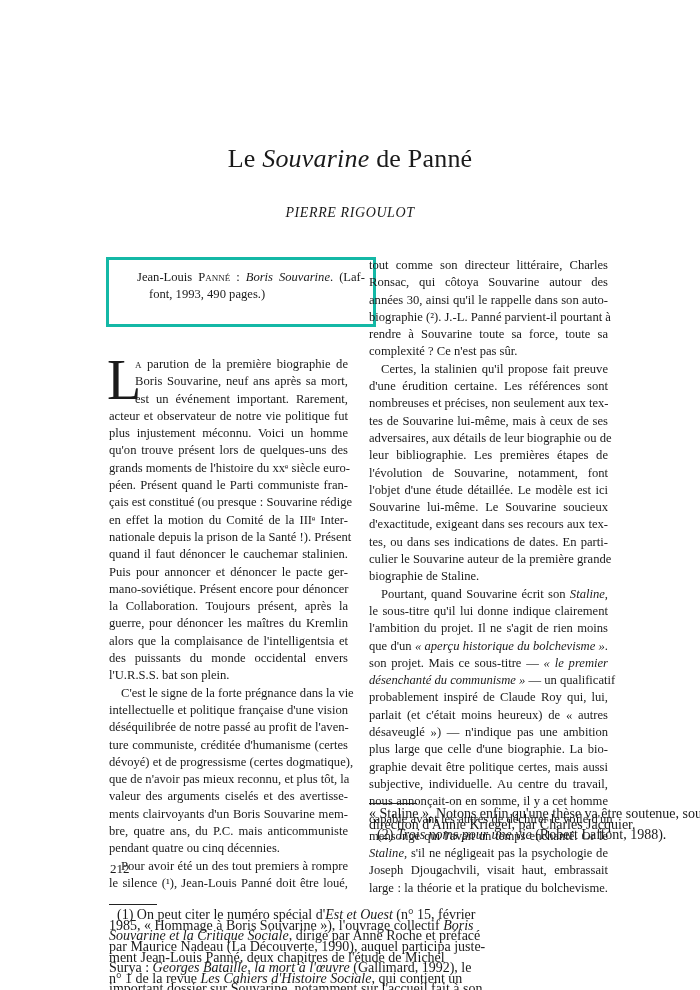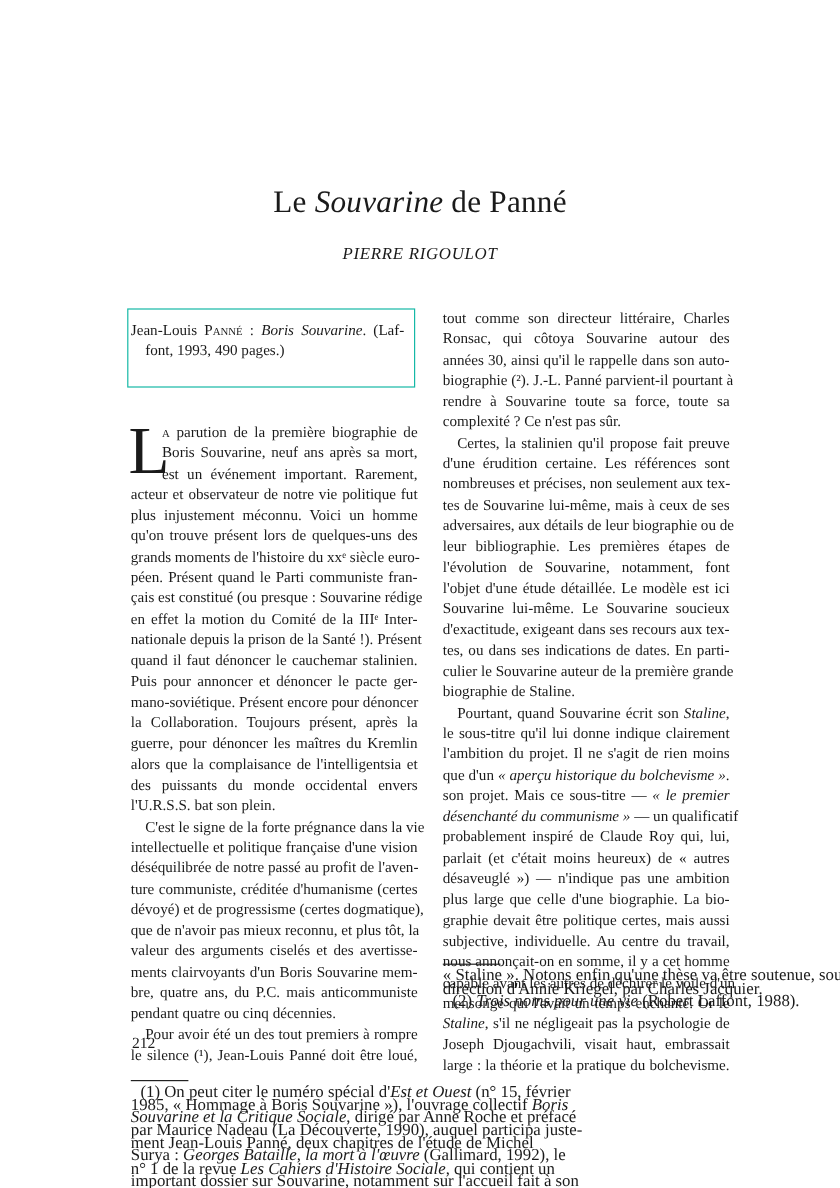--- a/index.html
+++ b/index.html
@@ -2,33 +2,33 @@
 <html><head>
 <meta charset="utf-8">
 <style>
   html, body { margin: 0; padding: 0; background: #ffffff; }
   body {
     width: 700px; height: 990px; position: relative; overflow: hidden;
     font-family: "Liberation Serif", "DejaVu Serif", serif;
     color: #1a1a1a;
   }
   .title {
-    position: absolute; top: 154px; left: 0; width: 700px; text-align: center;
+    position: absolute; top: 144px; left: 0; width: 700px; text-align: center;
     font-size: 26px; letter-spacing: 0.2px; line-height: 30px;
   }
   .title i { font-style: italic; }
   .author {
     position: absolute; top: 205px; left: 0; width: 700px; text-align: center;
     font-size: 14px; font-style: italic; letter-spacing: 0.6px;
   }
   .col { position: absolute; width: 239px; font-size: 12.6px; line-height: 17.3px; }
   .col-left { left: 109px; top: 257px; }
   .col-right { left: 369px; top: 257px; }
   .ref-box {
-    border: 1px solid #14b8a6; padding: 9px 8px 11px 2px; height: 44px;
+    border: 3px solid #14b8a6; padding: 9px 8px 11px 28px; height: 44px;
     font-size: 12.6px; line-height: 17.3px; margin-left: -3px; width: 228px;
   }
   .ln { display: block; white-space: nowrap; text-align: justify; text-align-last: justify; height: 17.3px; }
   .ln.last { text-align-last: left; }
   .ln.ind { text-indent: 12px; }
   .ln.dc { padding-left: 26px; }
   .sc { font-variant: small-caps; }
   .body-left { margin-top: 29px; position: relative; }
   .dropcap {
     position: absolute; left: -2px; top: 0px; font-size: 56px; line-height: 48px; font-weight: normal;

